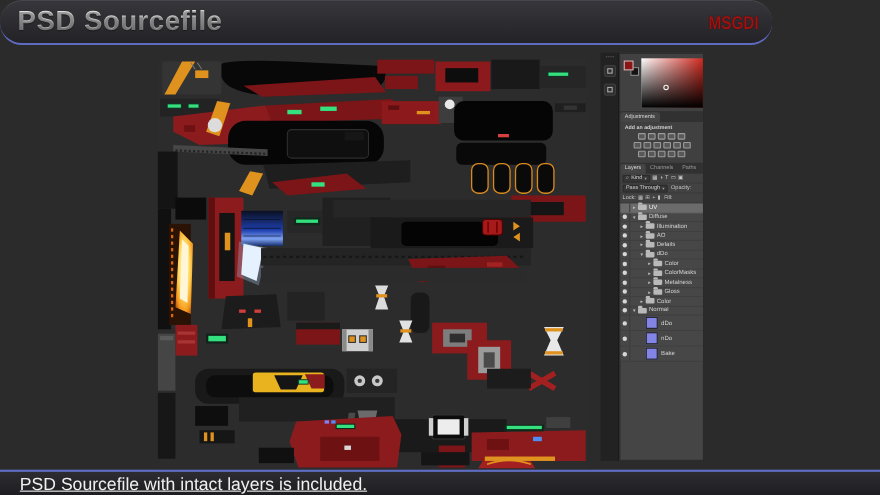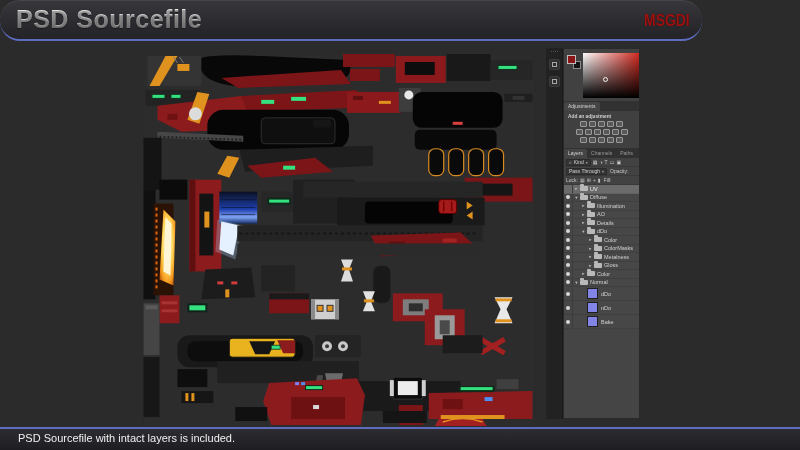--- a/index.html
+++ b/index.html
@@ -12,21 +12,21 @@
        border-top:1px solid #46464e;border-bottom:2px solid #5e6cc0;border-radius:20px;}
   #title{position:absolute;left:16px;top:4px;font-size:25px;font-weight:bold;letter-spacing:.5px;
          background:linear-gradient(#ffffff,#8f8f8f);-webkit-background-clip:text;background-clip:text;
          color:transparent;text-shadow:0 1px 1px rgba(0,0,0,.35);}
   #logo{position:absolute;right:12px;top:10px;font-size:17px;font-weight:900;color:#9e1212;
         transform:scaleX(.82);transform-origin:right;letter-spacing:0;text-shadow:0 0 1px #2a0404;}
 
   
   #ftr{position:absolute;left:0;top:427px;width:800px;height:23px;
        background:linear-gradient(#2c2c31,#1e1e22);border-top:2px solid #5e6cc0;}
-  #ftr .cap{position:absolute;left:18px;top:3px;font-size:11px;color:#f0f0f0;}
+  #ftr .cap{position:absolute;left:18px;top:3px;font-size:16px;color:#f0f0f0;text-decoration:underline;}
 
   
   #atlas{position:absolute;left:143px;top:54px;width:392px;height:372px;}
 
   
   #dock{position:absolute;left:546px;top:48px;width:17px;height:371px;background:#222222;border-right:1px solid #1a1a1a;}
   .dock-ic{width:11px;height:11px;margin:6px auto 0;background:#2f2f2f;border:1px solid #3d3d3d;border-radius:2px;}
   .dock-ic i{display:block;width:5px;height:5px;border:1px solid #a8a8a8;margin:2px auto;}
   #dock .grip{width:7px;height:2px;margin:3px auto 0;border-top:1px dotted #555;}
 

